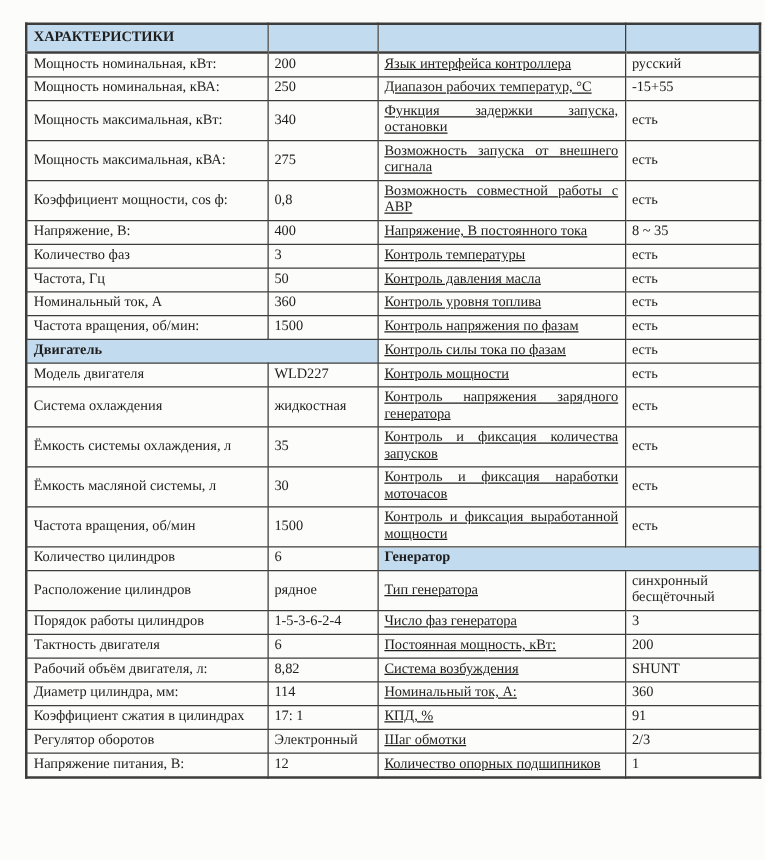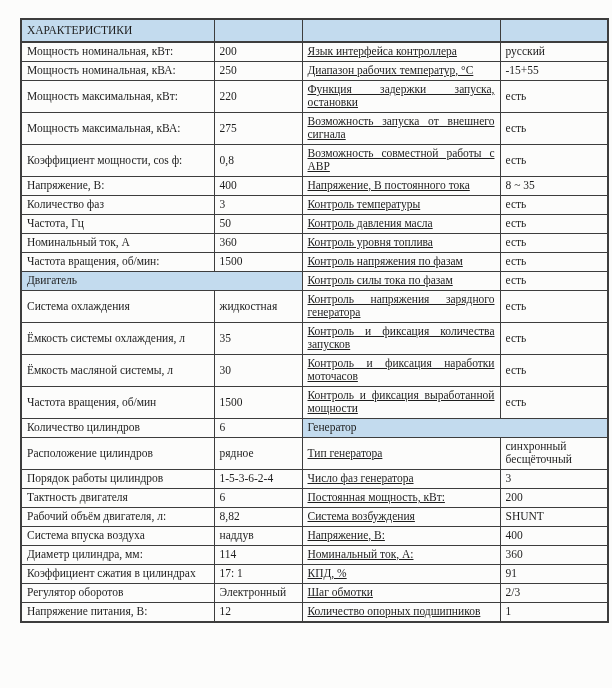--- a/index.html
+++ b/index.html
@@ -34,21 +34,21 @@
     vertical-align:middle;
     overflow:hidden;
   }
   table.specs tr.head-row td{
     border-bottom-width:2px;
     padding-top:4px;
     padding-bottom:4px;
   }
   td.t-sec{
     background:var(--sec-bg);
-    font-weight:normal;
+    font-weight:bold;
   }
   
   td.c2.t-l{ text-align:justify;text-decoration:underline; }
   td.t-sec{ text-align:left; }
 </style>
 </head>
 <body>
 
 <div class="page">
   <table class="specs">
@@ -72,21 +72,21 @@
           <td class="t-v c3">русский</td>
         </tr>
         <tr>
           <td class="t-l c0">Мощность номинальная, кВА:</td>
           <td class="t-v c1">250</td>
           <td class="t-l c2">Диапазон рабочих температур, °С</td>
           <td class="t-v c3">-15+55</td>
         </tr>
         <tr>
           <td class="t-l c0">Мощность максимальная, кВт:</td>
-          <td class="t-v c1">220</td>
+          <td class="t-v c1">340</td>
           <td class="t-l c2">Функция задержки запуска, остановки</td>
           <td class="t-v c3">есть</td>
         </tr>
         <tr>
           <td class="t-l c0">Мощность максимальная, кВА:</td>
           <td class="t-v c1">275</td>
           <td class="t-l c2">Возможность запуска от внешнего сигнала</td>
           <td class="t-v c3">есть</td>
         </tr>
         <tr>
@@ -124,20 +124,26 @@
           <td class="t-v c1">1500</td>
           <td class="t-l c2">Контроль напряжения по фазам</td>
           <td class="t-v c3">есть</td>
         </tr>
         <tr>
           <td colspan="2" class="t-sec c0">Двигатель</td>
           <td class="t-l c2">Контроль силы тока по фазам</td>
           <td class="t-v c3">есть</td>
         </tr>
         <tr>
+          <td class="t-l c0">Модель двигателя</td>
+          <td class="t-v c1">WLD227</td>
+          <td class="t-l c2">Контроль мощности</td>
+          <td class="t-v c3">есть</td>
+        </tr>
+        <tr>
           <td class="t-l c0">Система охлаждения</td>
           <td class="t-v c1">жидкостная</td>
           <td class="t-l c2">Контроль напряжения зарядного генератора</td>
           <td class="t-v c3">есть</td>
         </tr>
         <tr>
           <td class="t-l c0">Ёмкость системы охлаждения, л</td>
           <td class="t-v c1">35</td>
           <td class="t-l c2">Контроль и фиксация количества запусков</td>
           <td class="t-v c3">есть</td>
@@ -175,26 +181,20 @@
           <td class="t-l c0">Тактность двигателя</td>
           <td class="t-v c1">6</td>
           <td class="t-l c2">Постоянная мощность, кВт:</td>
           <td class="t-v c3">200</td>
         </tr>
         <tr>
           <td class="t-l c0">Рабочий объём двигателя, л:</td>
           <td class="t-v c1">8,82</td>
           <td class="t-l c2">Система возбуждения</td>
           <td class="t-v c3">SHUNT</td>
-        </tr>
-        <tr>
-          <td class="t-l c0">Система впуска воздуха</td>
-          <td class="t-v c1">наддув</td>
-          <td class="t-l c2">Напряжение, В:</td>
-          <td class="t-v c3">400</td>
         </tr>
         <tr>
           <td class="t-l c0">Диаметр цилиндра, мм:</td>
           <td class="t-v c1">114</td>
           <td class="t-l c2">Номинальный ток, А:</td>
           <td class="t-v c3">360</td>
         </tr>
         <tr>
           <td class="t-l c0">Коэффициент сжатия в цилиндрах</td>
           <td class="t-v c1">17: 1</td>

